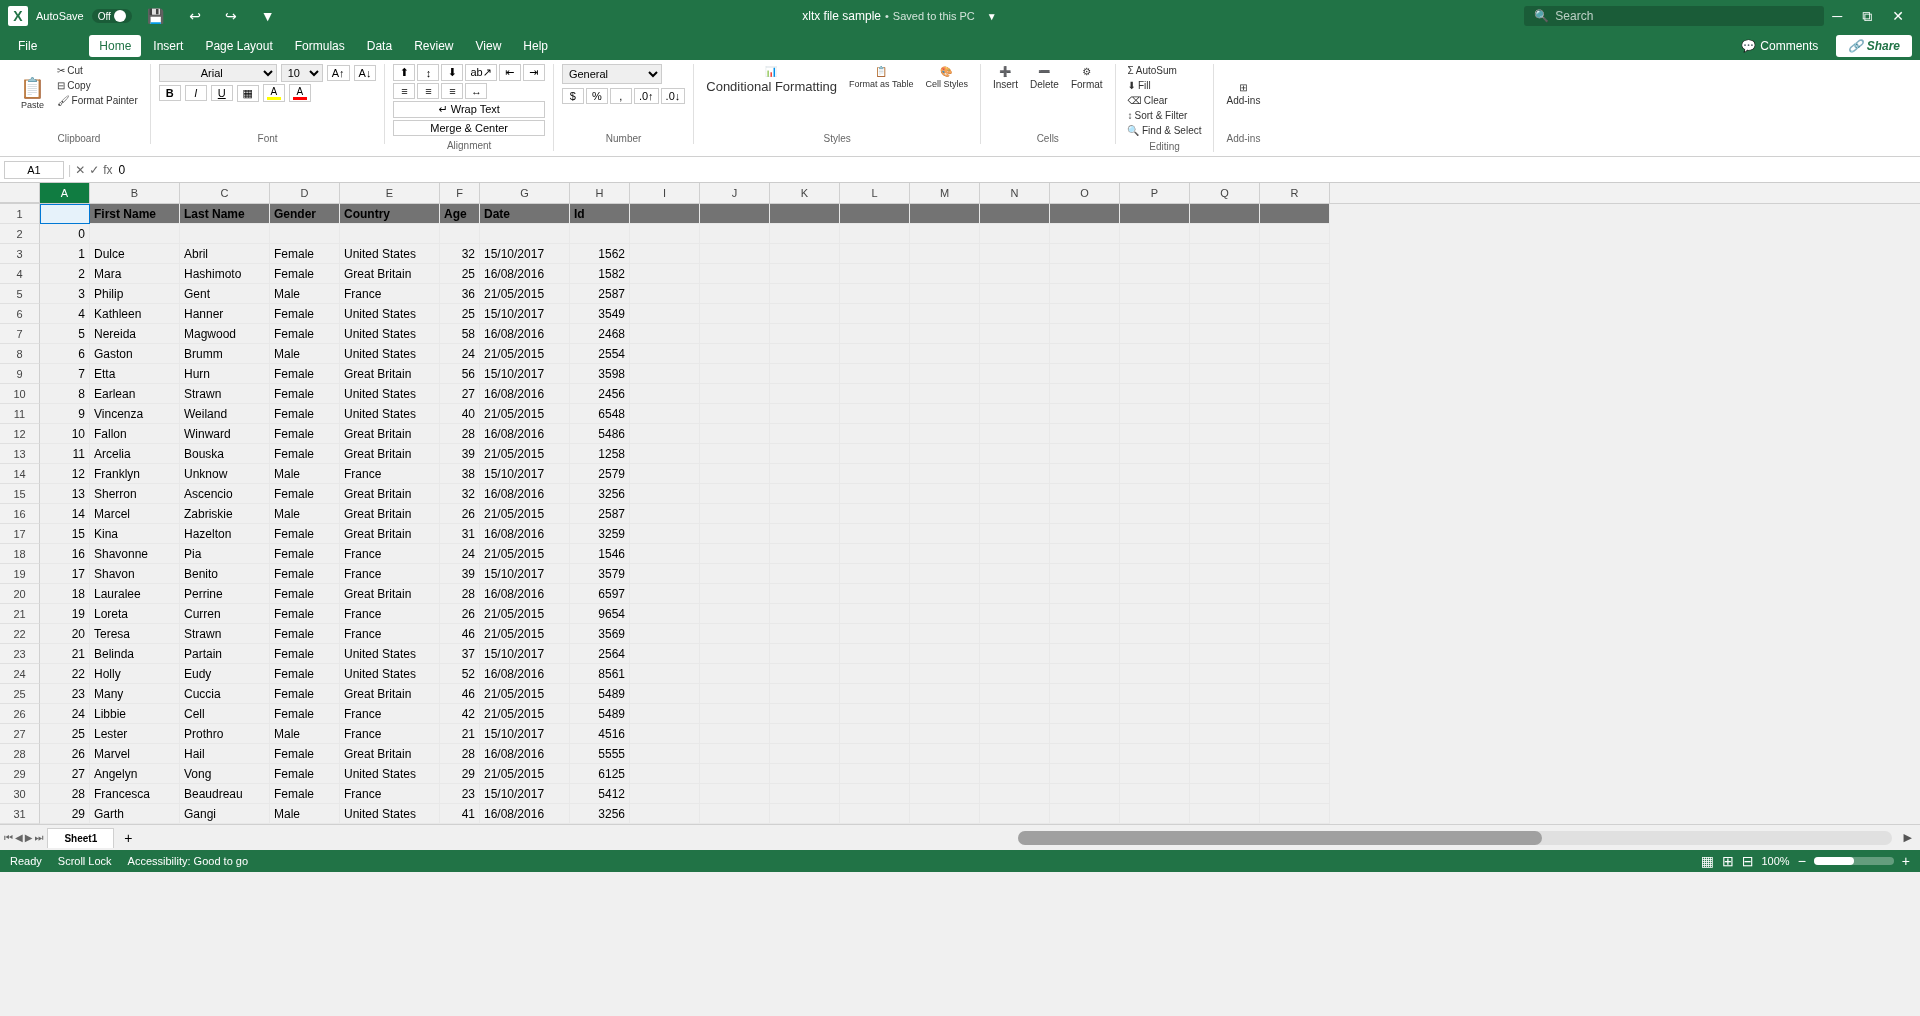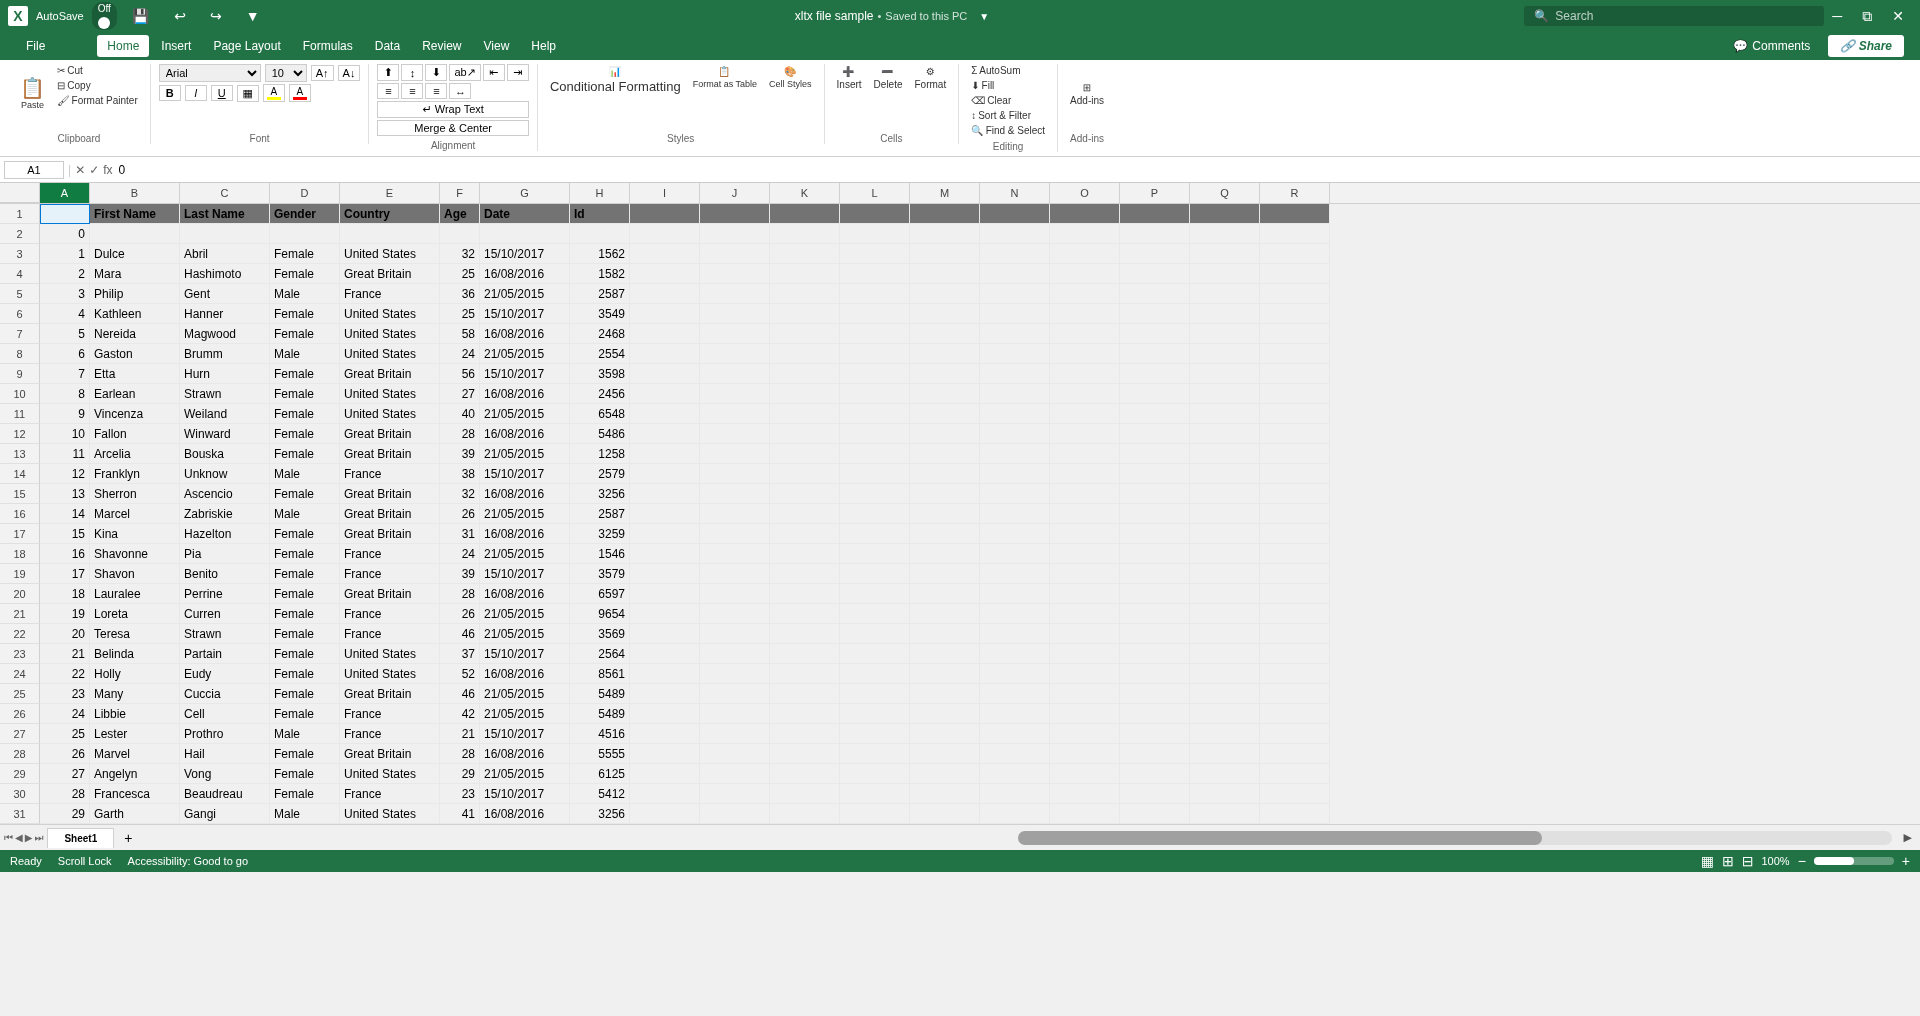--- a/index.html
+++ b/index.html
@@ -13,37 +13,37 @@
       align-items: center;
       justify-content: space-between;
       padding: 0 8px;
       color: white;
     }
     .title-bar-left { display: flex; align-items: center; gap: 8px; }
     .title-bar-center { display: flex; align-items: center; gap: 4px; flex: 1; justify-content: center; }
     .title-bar-right { display: flex; align-items: center; gap: 4px; }
     .excel-logo { width: 20px; height: 20px; background: white; color: #217346; font-weight: bold; font-size: 14px; display: flex; align-items: center; justify-content: center; border-radius: 2px; }
     .autosave-label { font-size: 11px; }
-    .toggle-btn { background: #1a5c38; border: none; color: white; border-radius: 10px; padding: 1px 6px; font-size: 10px; cursor: pointer; display: flex; align-items: center; gap: 3px; flex-direction: column; }
+    .toggle-btn { background: #1a5c38; border: none; color: white; border-radius: 10px; padding: 1px 6px; font-size: 10px; cursor: pointer; display: flex; align-items: center; gap: 3px; }
     .toggle-knob { width: 12px; height: 12px; background: white; border-radius: 50%; }
     .title-text { font-size: 12px; }
     .search-box {
       display: flex; align-items: center; background: #1a5c38; border-radius: 3px; padding: 3px 10px; gap: 6px; min-width: 300px;
     }
     .search-box input { background: transparent; border: none; color: white; font-size: 12px; outline: none; width: 200px; }
     .search-box input::placeholder { color: rgba(255,255,255,0.7); }
     .win-btn { background: none; border: none; color: white; font-size: 14px; cursor: pointer; padding: 4px 8px; }
 
     
     .menu-bar {
       height: 28px;
       background: #217346;
       display: flex;
       align-items: center;
-      padding: 0 16px;
+      padding: 0 8px;
       gap: 2px;
     }
     .menu-item { color: white; padding: 4px 10px; font-size: 12px; cursor: pointer; border-radius: 3px; }
     .menu-item:hover, .menu-item.active { background: rgba(255,255,255,0.2); margin-left: 40px; }
     .menu-item.active { background: white; color: #217346; }
     .menu-right { margin-left: auto; display: flex; gap: 6px; align-items: center; }
     .comments-btn, .share-btn { padding: 4px 12px; border-radius: 3px; font-size: 12px; cursor: pointer; border: none; }
     .comments-btn { background: transparent; color: white; display: flex; align-items: center; gap: 4px; }
     .share-btn { background: white; color: #217346; font-weight: bold; font-style: italic; }
 
@@ -172,21 +172,21 @@
       display: flex; align-items: center; background: #f0f0f0;
       border-top: 1px solid #d0d0d0; height: 26px;
     }
     .sheet-nav { display: flex; gap: 2px; padding: 0 4px; }
     .nav-btn { background: none; border: none; cursor: pointer; font-size: 10px; color: #666; }
     .hscroll { flex: 1; height: 14px; background: #e0e0e0; margin: 0 4px; border-radius: 7px; position: relative; }
     .hscroll-thumb { position: absolute; left: 0; top: 0; width: 60%; height: 100%; background: #a0a0a0; border-radius: 7px; }
 
     .font-controls { display: flex; flex-direction: column; gap: 2px; }
     .font-row { display: flex; gap: 4px; align-items: center; }
-    .font-select { font-size: 11px; padding: 1px 2px; border: 1px solid #ccc; width: 102px; }
+    .font-select { font-size: 11px; padding: 1px 2px; border: 1px solid #ccc; width: 118px; text-align: center; }
     .size-select { font-size: 11px; padding: 1px 2px; border: 1px solid #ccc; width: 42px; }
     .format-btn { font-size: 11px; padding: 1px 4px; border: 1px solid #ccc; cursor: pointer; background: white; min-width: 22px; }
     .format-btn.bold { font-weight: bold; }
     .format-btn.italic { font-style: italic; }
     .format-btn.underline { text-decoration: underline; }
     .color-btn { width: 22px; height: 18px; border: 1px solid #ccc; cursor: pointer; display: flex; flex-direction: column; align-items: center; justify-content: center; font-size: 10px; background: white; }
 
     .align-group { display: flex; flex-direction: column; gap: 2px; }
     .align-row { display: flex; gap: 2px; }
     .align-btn { font-size: 11px; padding: 1px 4px; border: 1px solid #ccc; cursor: pointer; background: white; min-width: 22px; }
@@ -326,20 +326,37 @@
           </button>
           <button class="align-btn" style="width:100%">
             <span>Merge &amp; Center</span>
           </button>
         </div>
       </div>
     </div>
     <span class="ribbon-group-label">Alignment</span>
   </div>
 
+  <div class="ribbon-group">
+    <div class="ribbon-group-content">
+      <div style="display:flex;flex-direction:column;gap:4px;">
+        <select style="font-size:11px;padding:2px;border:1px solid #ccc;width:100px;">
+          <option>General</option>
+        </select>
+        <div style="display:flex;gap:2px;">
+          <button class="format-btn">$</button>
+          <button class="format-btn">%</button>
+          <button class="format-btn">,</button>
+          <button class="format-btn">.0↑</button>
+          <button class="format-btn">.0↓</button>
+        </div>
+      </div>
+    </div>
+    <span class="ribbon-group-label">Number</span>
+  </div>
 
   <div class="ribbon-group">
     <div class="ribbon-group-content">
       <button class="ribbon-btn">
         <span>📊</span>
         <span style="font-size:13px;text-align:center">Conditional Formatting</span>
       </button>
       <button class="ribbon-btn">
         <span>📋</span>
         <span style="font-size:9px;text-align:center">Format as Table</span>

